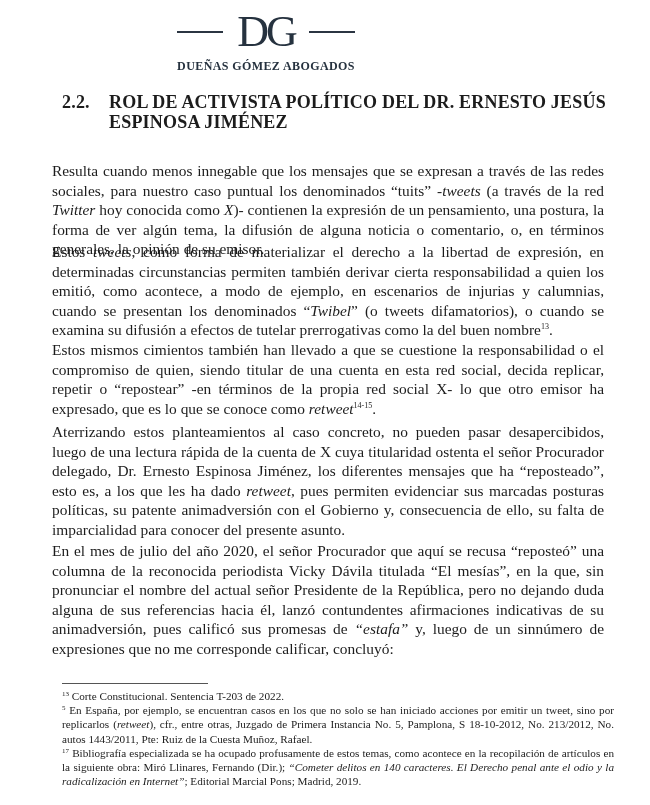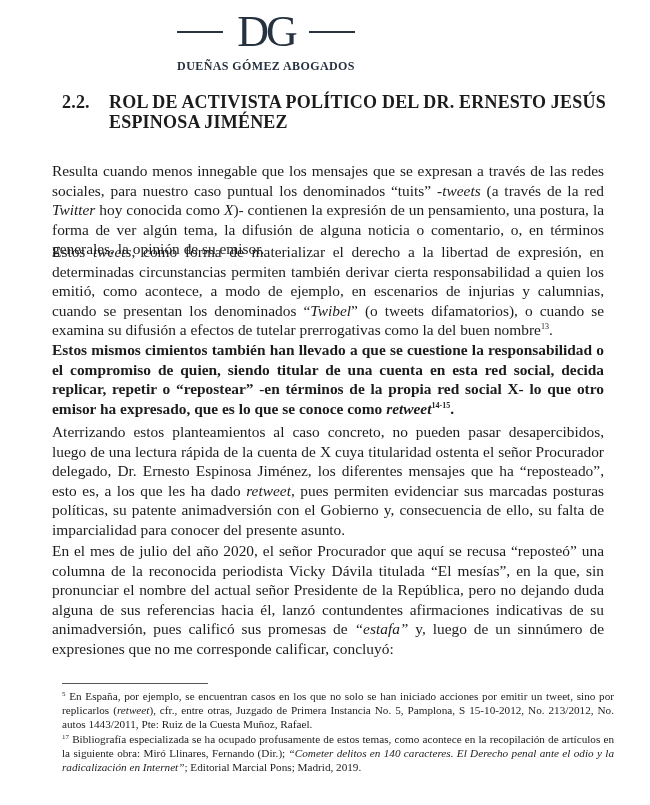--- a/index.html
+++ b/index.html
@@ -9,21 +9,21 @@
   .logo-line { width: 46px; height: 2px; background: #2b3542; }
   .logo-mark { font-family: "Liberation Serif", "DejaVu Serif", serif; font-size: 44px; color: #26323f; letter-spacing: -3px; margin: 0 14px; line-height: 44px; }
   .logo-name { font-family: "Liberation Serif", "DejaVu Serif", serif; font-size: 12px; font-weight: bold; color: #26323f; letter-spacing: 0.4px; margin-top: 3px; }
   .section-head { position: absolute; top: 92px; left: 62px; width: 550px; display: flex; font-weight: bold; font-size: 18px; line-height: 20px; letter-spacing: 0.2px; }
   .section-num { width: 47px; flex: none; }
   .section-title { flex: 1; }
   .body { position: absolute; left: 52px; width: 552px; font-size: 15.4px; line-height: 19.6px; text-align: justify; }
   .body p { margin: 0; }
   .p1 { top: 161px; }
   .p2 { top: 242px; }
-  .p3 { top: 340px; font-weight: bold; }
+  .p3 { top: 340px; }
   .p4 { top: 422px; }
   .p5 { top: 541px; }
   sup { font-size: 8px; line-height: 0; vertical-align: 6px; }
   .fn-rule { position: absolute; top: 683px; left: 62px; width: 146px; height: 1px; background: #555; }
   .footnotes { position: absolute; top: 689px; left: 62px; width: 552px; font-size: 11.2px; line-height: 14.2px; text-align: justify; }
   .footnotes p { margin: 0; }
   .footnotes sup { font-size: 7px; vertical-align: 4px; }
 </style>
 </head>
 <body>
@@ -58,15 +58,16 @@
   <p><span>Aterrizando estos planteamientos al caso concreto, no pueden pasar desapercibidos, luego de una lectura rápida de la cuenta de X cuya titularidad ostenta el señor Procurador delegado, Dr. Ernesto Espinosa Jiménez, los diferentes mensajes que ha “reposteado”, esto es, a los que les ha dado </span><em>retweet</em><span>, pues permiten evidenciar sus marcadas posturas políticas, su patente animadversión con el Gobierno y, consecuencia de ello, su falta de imparcialidad para conocer del presente asunto.</span></p>
 </div>
 
 <div class="body p5">
   <p><span>En el mes de julio del año 2020, el señor Procurador que aquí se recusa “reposteó” una columna de la reconocida periodista Vicky Dávila titulada “El mesías”, en la que, sin pronunciar el nombre del actual señor Presidente de la República, pero no dejando duda alguna de sus referencias hacia él, lanzó contundentes afirmaciones indicativas de su animadversión, pues calificó sus promesas de </span><em>“estafa”</em><span> y, luego de un sinnúmero de expresiones que no me corresponde calificar, concluyó:</span></p>
 </div>
 
 <div class="fn-rule"></div>
 
 <div class="footnotes">
-  <p><sup>5</sup><span> En España, por ejemplo, se encuentran casos en los que no solo se han iniciado acciones por emitir un tweet, sino por replicarlos (</span><em>retweet</em><span>), cfr., entre otras, Juzgado de Primera Instancia No. 5, Pamplona, S 15-10-2012, No. 213/2012, No. autos 1443/2011, Pte: Ruiz de la Cuesta Muñoz, Rafael.</span></p>
+  <p><sup>13</sup><span> Corte Constitucional. Sentencia T-203 de 2022.</span></p>
+  <p><sup>5</sup><span> En España, por ejemplo, se encuentran casos en los que no solo se han iniciado acciones por emitir un tweet, sino por replicarlos (</span><em>retweet</em><span>), cfr., entre otras, Juzgado de Primera Instancia No. 5, Pamplona, S 18-10-2012, No. 213/2012, No. autos 1443/2011, Pte: Ruiz de la Cuesta Muñoz, Rafael.</span></p>
   <p><sup>17</sup><span> Bibliografía especializada se ha ocupado profusamente de estos temas, como acontece en la recopilación de artículos en la siguiente obra: Miró Llinares, Fernando (Dir.); </span><em>“Cometer delitos en 140 caracteres. El Derecho penal ante el odio y la radicalización en Internet”</em><span>; Editorial Marcial Pons; Madrid, 2019.</span></p>
 </div>
 
 </body></html>

